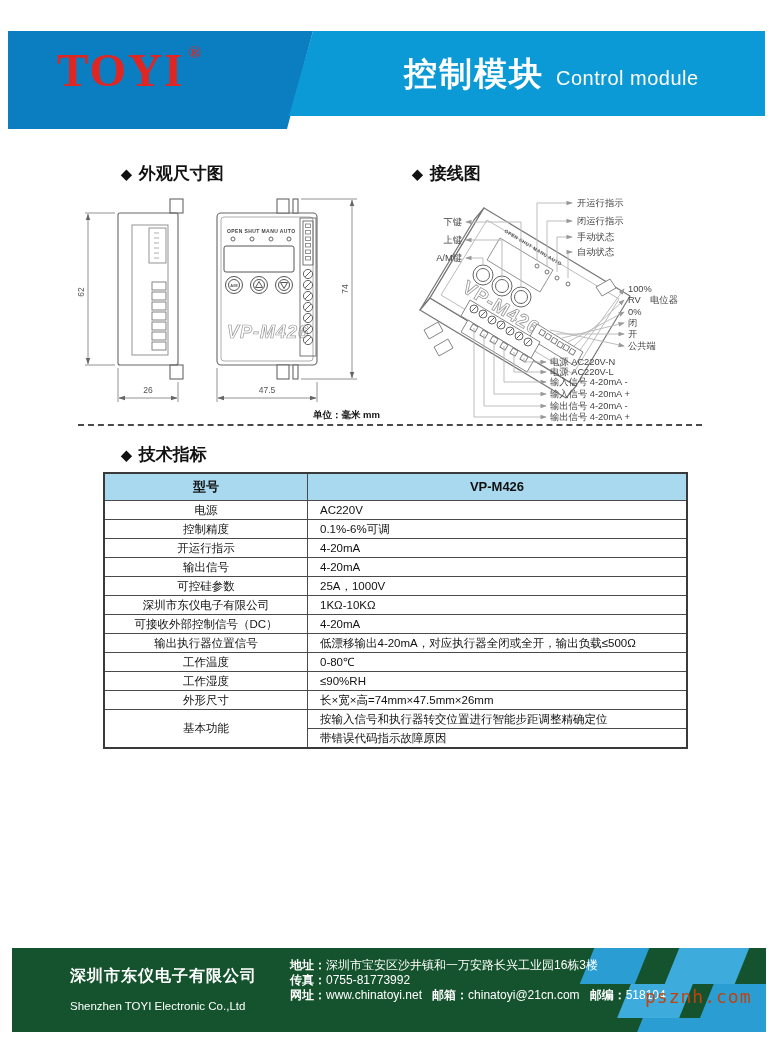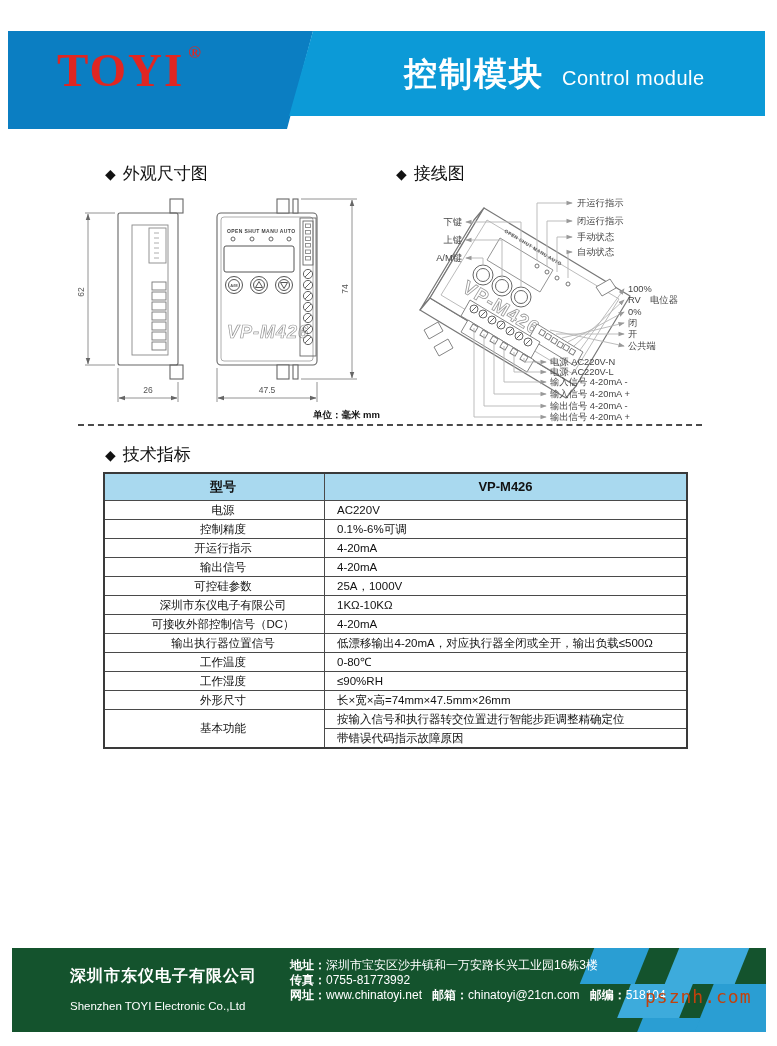--- a/index.html
+++ b/index.html
@@ -9,37 +9,37 @@
   .banner-dark{position:absolute;left:0;top:0;width:777px;height:140px;
     background:#0b7ec2;clip-path:polygon(8px 31px,313px 31px,287px 129px,8px 129px);}
   .banner-light{position:absolute;left:0;top:0;width:777px;height:140px;
     background:#0c9ad7;clip-path:polygon(313px 31px,765px 31px,765px 116px,289px 116px);}
   .logo{position:absolute;left:57px;top:44px;color:#e02622;
     font-family:"Liberation Serif",serif;font-weight:bold;font-size:47px;
     letter-spacing:2px;line-height:1;}
   .logo sup{font-size:17px;vertical-align:28px;letter-spacing:0;margin-left:4px;}
   .banner-title{position:absolute;left:404px;top:52px;color:#fff;white-space:nowrap;}
   .banner-title .zh{font-size:33px;font-weight:bold;letter-spacing:2px;}
-  .banner-title .en{font-size:20px;margin-left:18px;letter-spacing:0.5px;}
-  
-  .heading{position:absolute;color:#111;font-size:17px;font-weight:normal;white-space:nowrap;}
+  .banner-title .en{font-size:20px;margin-left:12px;letter-spacing:0.5px;}
+  
+  .heading{position:absolute;color:#111;font-size:17px;font-weight:bold;white-space:nowrap;margin-left:16px;}
   .heading .bullet{font-size:14px;margin-right:7px;}
   
   svg text{font-family:"Liberation Sans",sans-serif;}
   .diag{position:absolute;}
   .dashed-sep{position:absolute;left:78px;top:424px;width:624px;height:0;
     border-top:2px dashed #4a4a4a;}
   
   .spec-table{position:absolute;left:103px;top:472px;width:585px;
     border-collapse:collapse;table-layout:fixed;font-size:11.5px;color:#111;}
   .spec-table th,.spec-table td{border:1px solid #4a4a4a;padding:0 0 0 12px;
     height:18px;line-height:1.1;text-align:left;font-weight:normal;white-space:nowrap;}
   .spec-table thead th{background:#a9d9ef;height:26px;text-align:center;
     font-size:13px;font-weight:bold;padding:0;}
-  .spec-table .c1{width:202px;padding-left:17px;text-align:center;}
+  .spec-table .c1{width:202px;padding-left:0;text-align:center;}
   .spec-table{border:2px solid #3a3a3a;}
   
   .footer{position:absolute;left:12px;top:948px;width:754px;height:84px;
     background:#14532d;overflow:hidden;color:#fff;}
   .footer .shape{position:absolute;transform:skewX(-22deg);}
   .company-zh{position:absolute;left:58px;top:18px;font-size:16px;font-weight:bold;
     letter-spacing:1px;white-space:nowrap;}
   .company-en{position:absolute;left:58px;top:52px;font-size:11.5px;white-space:nowrap;}
   .contact{position:absolute;left:278px;top:10px;font-size:12px;line-height:15px;white-space:nowrap;}
   .contact b{font-weight:bold;}

